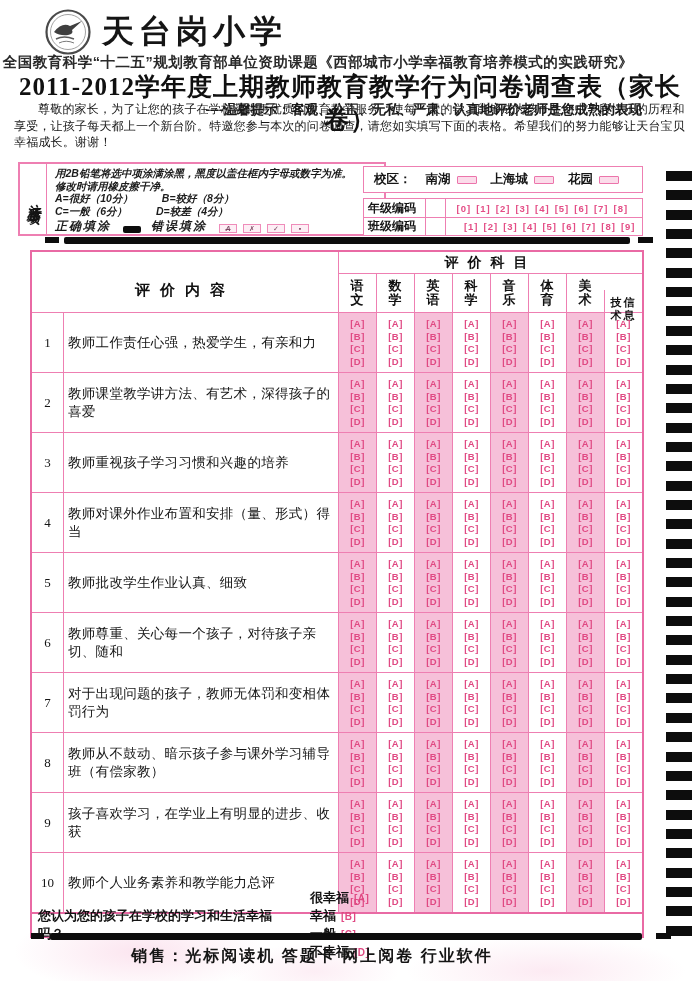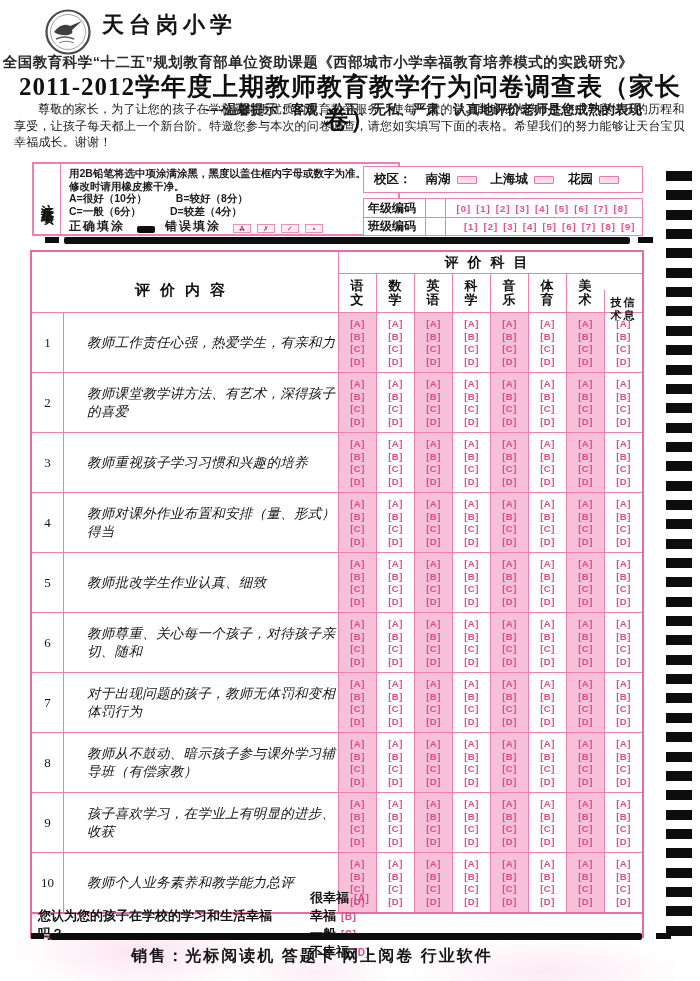--- a/index.html
+++ b/index.html
@@ -8,34 +8,34 @@
   .page {
     position:relative; width:700px; height:981px; margin:0 auto; background:#ffffff;
     overflow:hidden;
     background-image:
       radial-gradient(ellipse 180px 60px at 20% 97%, rgba(242,160,198,.28), transparent 70%),
       radial-gradient(ellipse 200px 50px at 78% 99%, rgba(242,160,198,.22), transparent 70%),
       radial-gradient(ellipse 120px 40px at 45% 99%, rgba(242,160,198,.18), transparent 70%);
   }
   
   .logo { position:absolute; left:44px; top:8px; width:48px; height:48px; }
-  .school-name { position:absolute; left:102px; top:10px; font-size:22px; font-weight:bold;
+  .school-name { position:absolute; left:102px; top:10px; font-size:32px; font-weight:bold;
     letter-spacing:5px; font-family:"Liberation Serif","DejaVu Serif",serif; color:#151515; }
   .project-line { position:absolute; left:0; top:53px; width:636px; text-align:center;
     font-size:14.5px; font-weight:bold; color:#2a2a2a; letter-spacing:.5px; }
   .form-title { position:absolute; left:0; top:70px; width:700px; text-align:center;
     font-size:25px; font-weight:bold; color:#101010; letter-spacing:1px;
     font-family:"Liberation Serif","DejaVu Serif",serif; }
   .tip-line { position:absolute; left:0; top:101px; width:700px; text-align:right;
     padding-right:58px; font-size:13.5px; font-weight:bold; color:#1d1d1d; }
   .intro { position:absolute; left:14px; top:101px; width:674px; font-size:12px;
     line-height:16.5px; color:#161616; text-indent:2em; letter-spacing:.2px; }
   
-  .notice-box { position:absolute; left:32px; top:162px; width:368px; height:74px;
-    border:2px solid #ee7fb2; display:flex; background:#fff; }
+  .notice-box { position:absolute; left:18px; top:162px; width:368px; height:74px;
+    border:2px solid #ee7fb2; display:flex; background:#fff;font-style:italic; }
   .notice-label { width:27px; border-right:1.5px solid #ee7fb2; display:flex;
     align-items:center; justify-content:center; font-weight:bold; font-size:13px;
     color:#141414; writing-mode:vertical-rl; text-orientation:upright; letter-spacing:3px; }
   .notice-content { flex:1; padding:3px 6px 2px 8px; font-size:10.5px; font-weight:bold;
     color:#1c1c1c; line-height:12.5px; }
   .notice-content .nrow { white-space:nowrap; }
   .grade-line span { display:inline-block; }
   .g2 { margin-left:26px; }
   .fill-row { display:flex; align-items:flex-end; margin-top:3px; }
   .fill-lab { font-size:12px; letter-spacing:2px; }
@@ -76,22 +76,22 @@
   .hdr-title { grid-column:3 / 11; height:22px; display:flex; align-items:center;
     justify-content:center; font-size:14px; font-weight:bold; letter-spacing:9px;
     border-left:1px solid #ee7fb2; border-bottom:1px solid #ee7fb2; color:#111; }
   .subj-cell { height:38px; display:flex; flex-direction:column; align-items:center;
     justify-content:center; border-left:1px solid #ee7fb2; font-size:13px; font-weight:bold;
     line-height:14px; color:#111; letter-spacing:1px; }
   .subj-cell.small { font-size:11px; letter-spacing:2px; line-height:13px;margin-top:16px; }
   .q-row { border-top:1px solid #ee7fb2; height:60px; }
   .num-cell { display:flex; align-items:center; justify-content:center; font-size:13px;
     color:#141414; font-family:"Liberation Serif","DejaVu Serif",serif; }
-  .text-cell { display:flex; align-items:center; padding-left:23px; font-size:13.5px;
-    color:#141414; letter-spacing:.3px; border-left:1px solid #ee7fb2;font-style:italic; }
+  .text-cell { display:flex; align-items:center; padding-left:4px; font-size:13.5px;
+    color:#141414; letter-spacing:.3px; border-left:1px solid #ee7fb2; }
   .opt-cell { display:flex; flex-direction:column; align-items:center;
     justify-content:space-evenly; border-left:1px solid #ee7fb2; padding:3px 0; }
   .band { background:#f6c0d9; }
   .bub { font-size:9.5px; font-weight:bold; color:#e04983; letter-spacing:.5px; line-height:11px; }
   .happy-row { border-top:2px solid #e96aa4; height:24px; display:flex; align-items:center;
     padding-left:6px; }
   .happy-q { font-size:13px; font-weight:bold; color:#141414; width:248px; }
   .happy-opt { display:flex; align-items:center; margin-left:24px; }
   .happy-opt .olabel { font-size:13px; font-weight:bold; color:#141414; }
   .happy-opt .bub { margin-left:5px; font-size:10px; }

